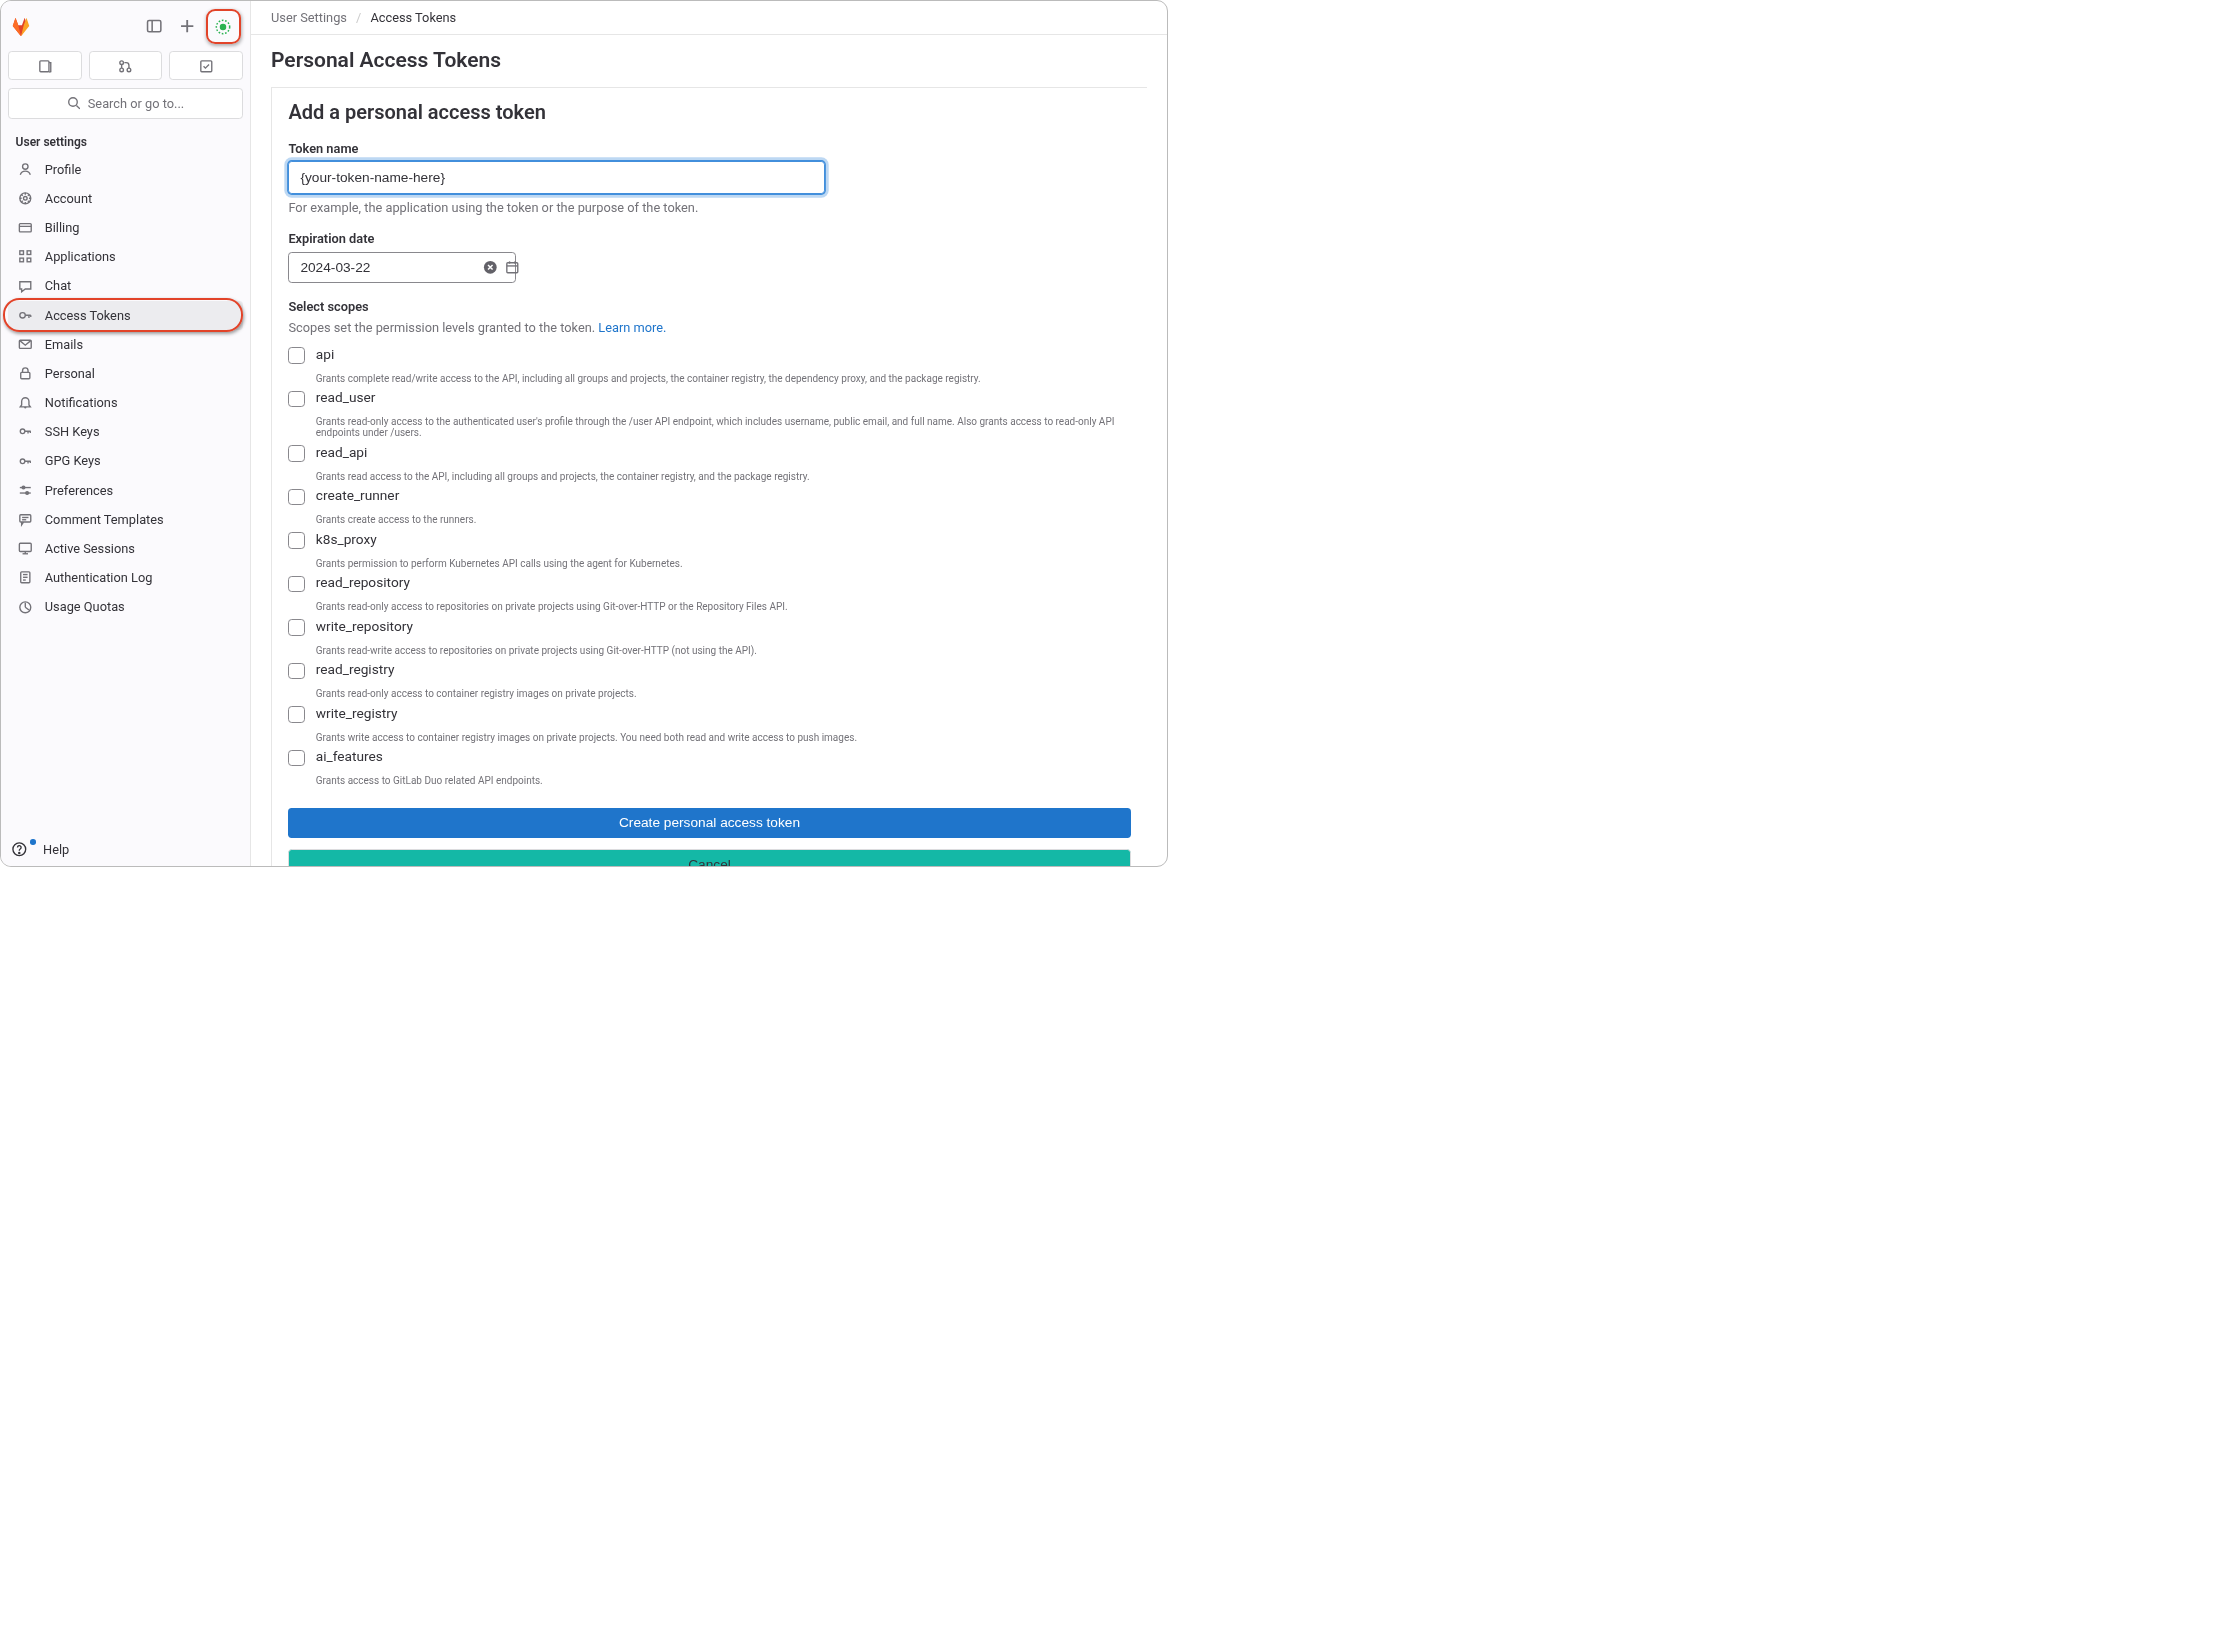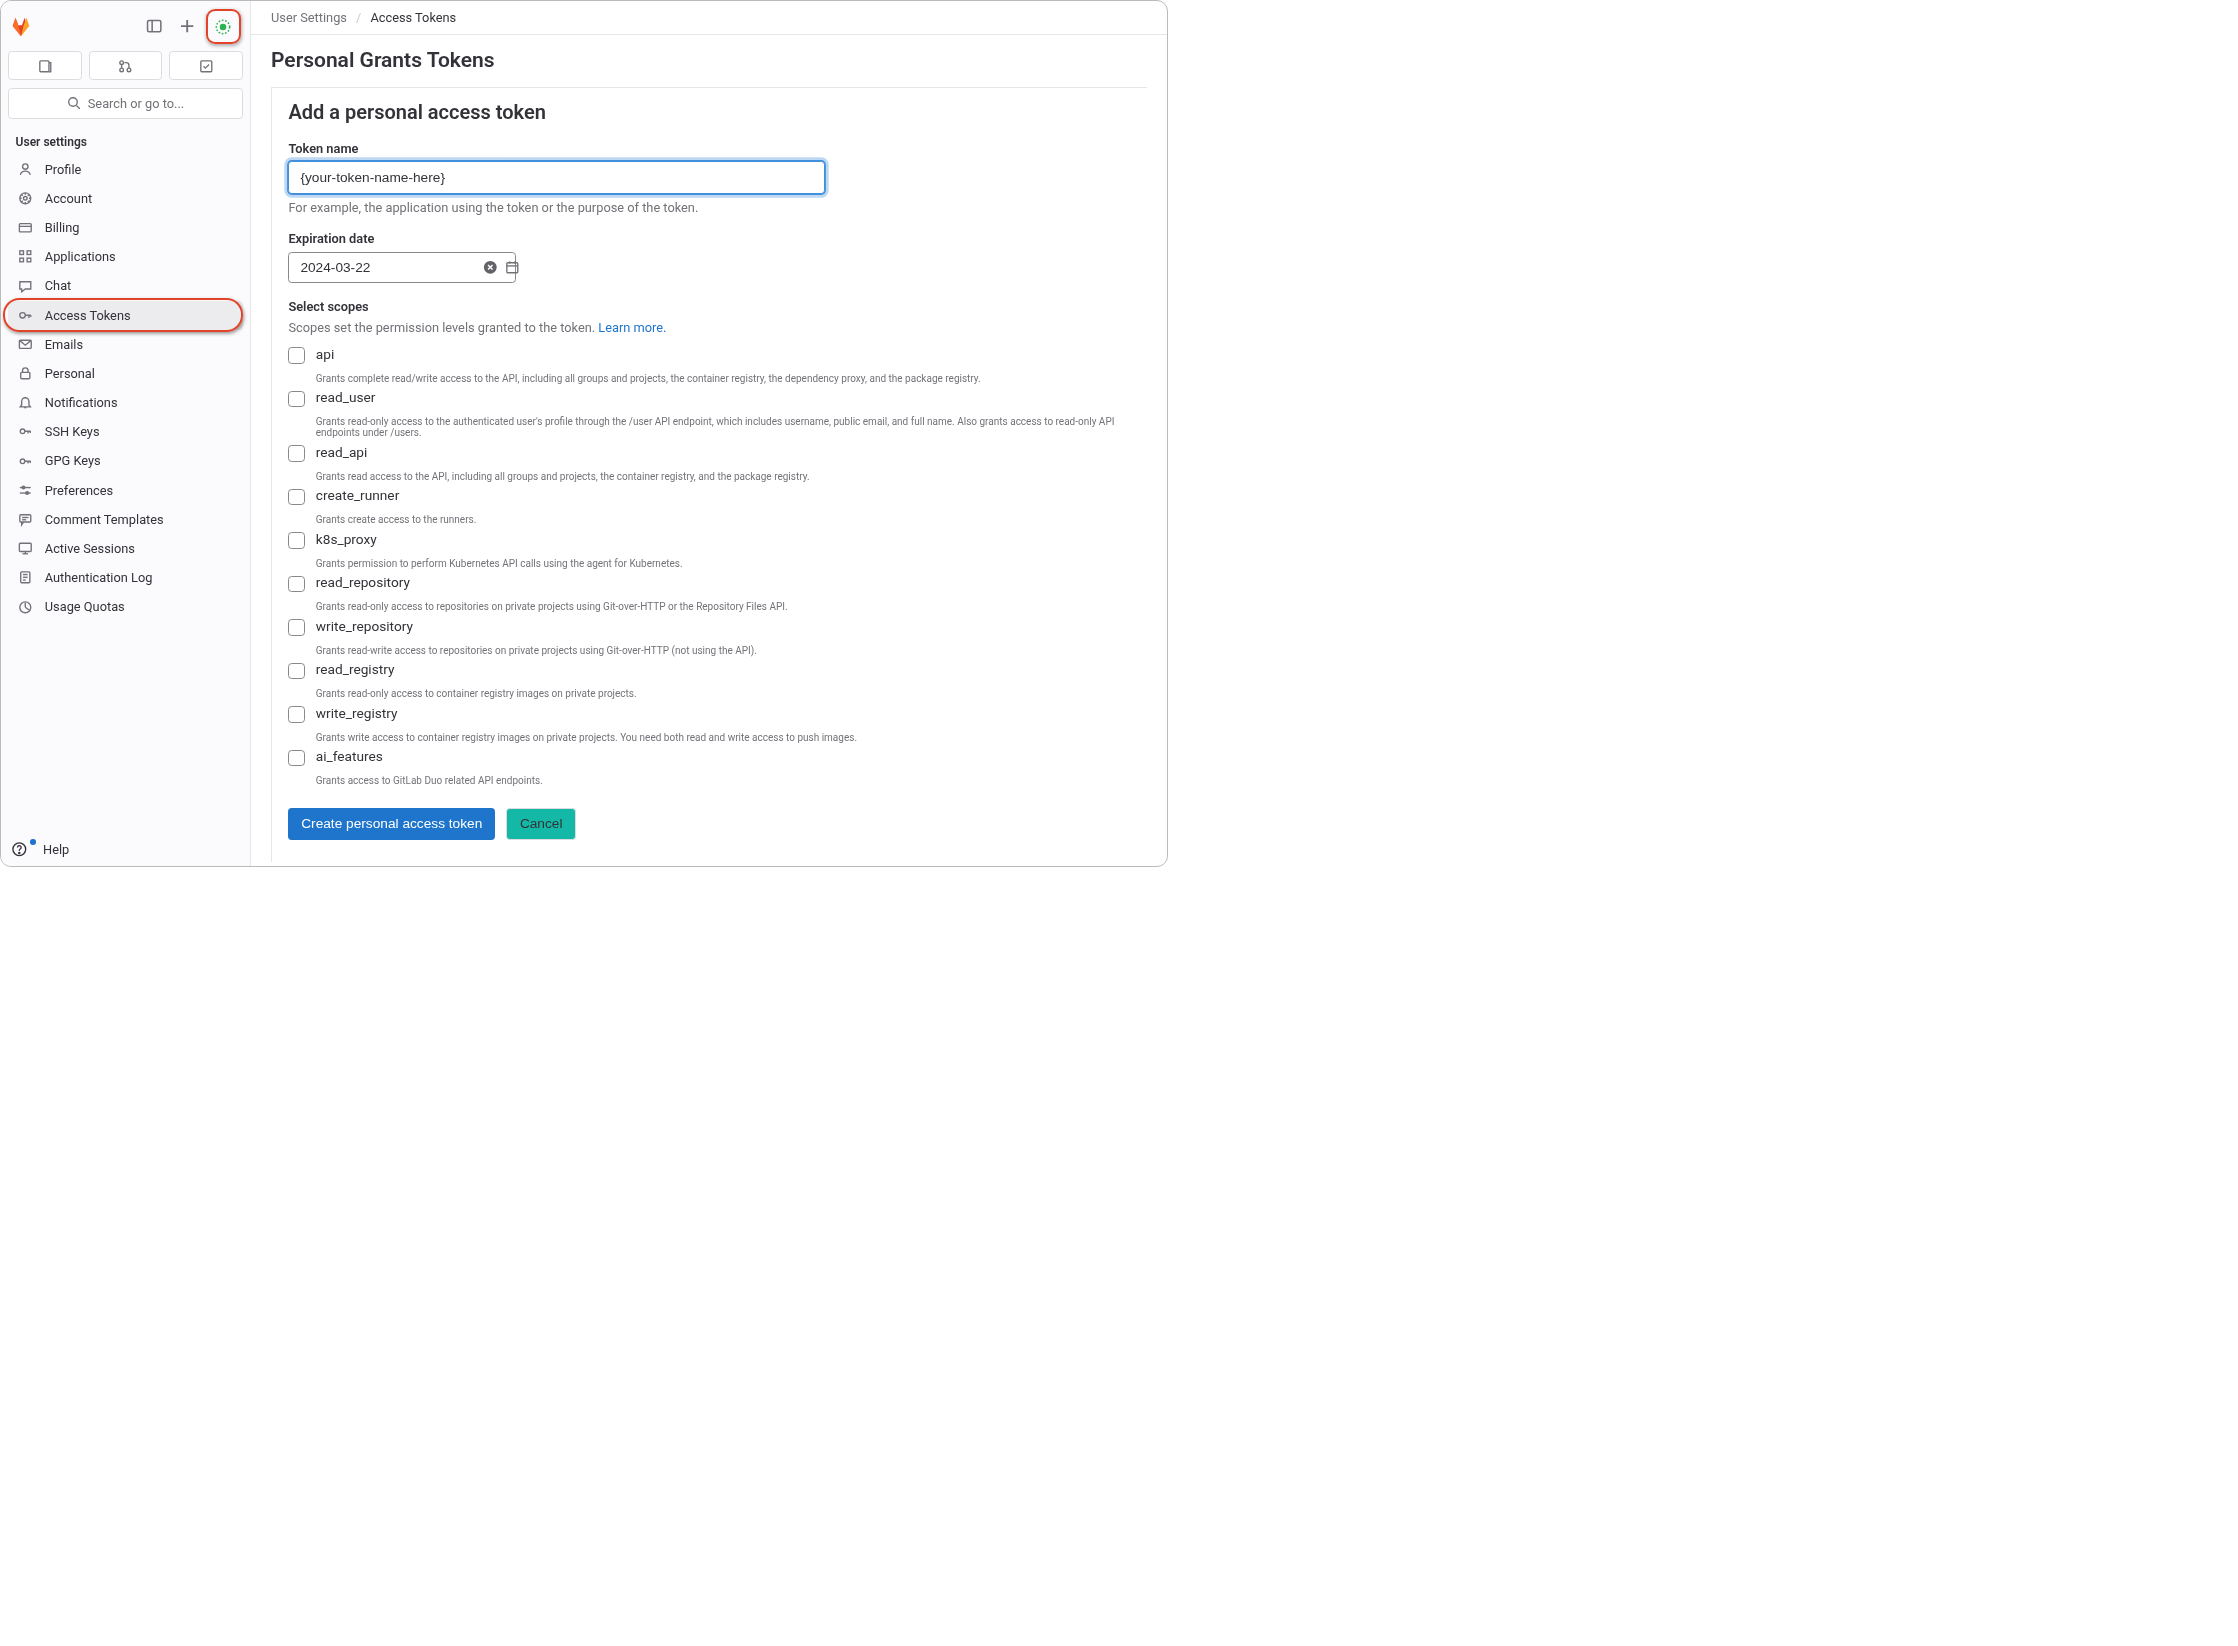--- a/index.html
+++ b/index.html
@@ -179,21 +179,21 @@
 .scope-list { margin-top: 11px; display:flex; flex-direction:column; gap:5.5px;}
 .scope-row { display:flex; gap:11px; align-items:flex-start;}
 .scope-cb {
   width:16.4px; height:16.4px; border:0.9px solid #89888d; border-radius:3.7px;
   margin-top:1.8px; flex-shrink:0; cursor:pointer; background:#fff;
 }
 .scope-body { flex:1;}
 .scope-name { font-size:13.7px; color:#333238;}
 .scope-desc { color:#737278; font-size:10px; margin-top:11px;}
 
-.action-row { margin-top:22px; display:flex; gap:11px;}
+.action-row { margin-top:22px; display:flex; gap:11px;flex-direction:column;}
 .btn-primary {
   background:#1f75cb; color:#fff; border:none;
   padding: 7.3px 12.8px; border-radius:3.7px; font-size:13.7px; cursor:pointer;
 }
 .btn-secondary {
   background:#14b8a6; color:#333238;
   border:0.9px solid #dcdcde;
   padding: 7.3px 12.8px; border-radius:3.7px; font-size:13.7px; cursor:pointer;
 }
 svg { display:block; }
@@ -469,21 +469,21 @@
   </div>
 </aside>
 
 <main class="main">
   <nav class="breadcrumb">
     <span>User Settings</span>
     <span class="sep">/</span>
     <span class="current">Access Tokens</span>
   </nav>
 
-  <h1 class="page-title">Personal Grants Tokens</h1>
+  <h1 class="page-title">Personal Access Tokens</h1>
 
   <section class="panel">
     <h2>Add a personal access token</h2>
 
     <div class="field-block">
       <div class="field-label">Token name</div>
       <input type="text" class="text-input focused" value="{your-token-name-here}" style="">
       <div class="help-text">For example, the application using the token or the purpose of the token.</div>
     </div>
 

